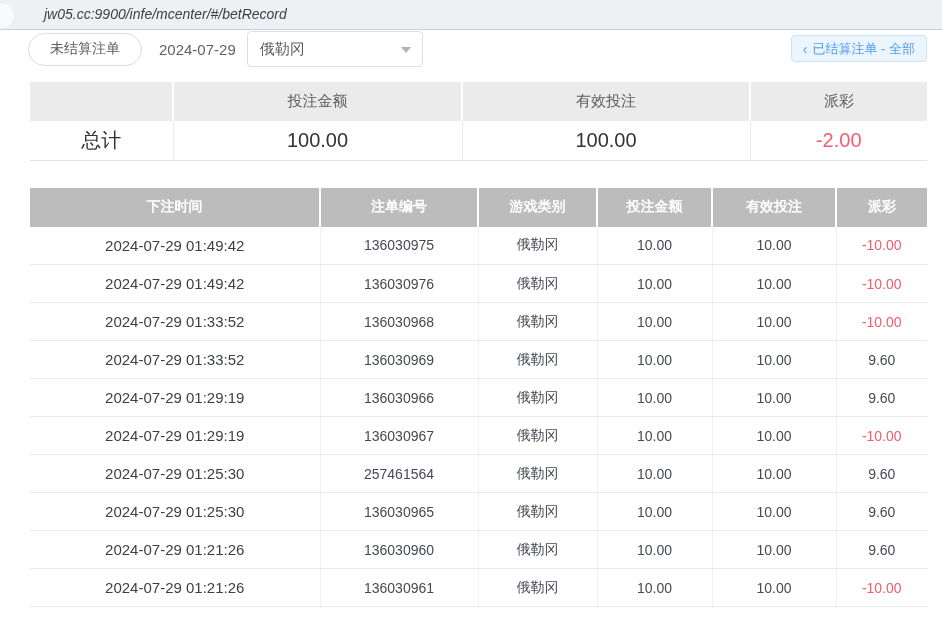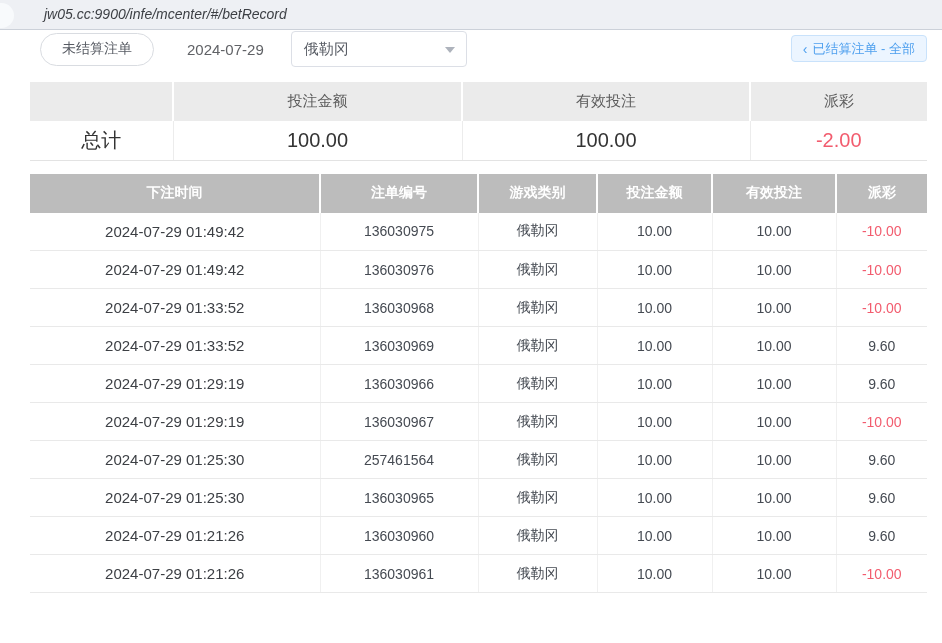--- a/index.html
+++ b/index.html
@@ -12,21 +12,21 @@
   .topbar-circle { position:absolute; left:-11px; top:3px; width:25px; height:25px; border-radius:50%; background:#f8fafc; }
   .topbar-url { position:absolute; left:44px; top:6px; font-size:14px; color:#3c3f44; white-space:nowrap;font-style:italic; }
 
   
   .panel-header { position:relative; height:42px; }
   .panel-title { position:absolute; left:30px; top:10px; font-size:15px; font-weight:bold; color:#21304a; }
   .collapse-chevron { position:absolute; right:25px; top:15px; width:14px; height:14px;
     border-top:3px solid #2d3a4e; border-right:3px solid #2d3a4e; transform:rotate(-45deg); cursor:pointer; }
 
   
-  .controls { position:relative; height:38px; display:flex; align-items:center; padding-left:40px;gap:16px; }
+  .controls { position:relative; height:38px; display:flex; align-items:center; padding-left:28px; }
   .pill-btn { display:inline-flex; align-items:center; justify-content:center; height:33px;
     padding:0 21px; border-radius:17px; background:#fff; font-size:14px; cursor:pointer; white-space:nowrap; }
   .pill-btn.unsettled { border:1px solid #d9dce1; color:#565a62; }
   .pill-btn.settled { border:1px solid #67aef3; color:#409eff; font-weight:bold; margin-left:13px; }
   .date-label { font-size:15px; color:#606266; margin-left:17px; }
   .game-select { position:relative; display:inline-flex; align-items:center; width:176px; height:36px;
     margin-left:11px; border:1px solid #dcdfe6; border-radius:4px; background:#fff;
     padding:0 12px; font-size:15px; color:#5a5e66; cursor:pointer; }
   .caret-down { position:absolute; right:11px; top:15px; width:0; height:0;
     border-left:5px solid transparent; border-right:5px solid transparent; border-top:6px solid #aeb3bc; }
@@ -39,21 +39,21 @@
   table { border-collapse:collapse; table-layout:fixed; }
   .summary-table { width:897px; margin:14px 0 0 30px; }
   .summary-table th { height:39px; background:#ebebeb; font-weight:normal; font-size:15px; color:#5c5c5c;
     text-align:center; border-right:2px solid #fff; }
   .summary-table th:last-child { border-right:none; }
   .summary-table td { height:39px; background:#fff; font-size:20px; color:#333; text-align:center;
     border-bottom:1px solid #e3e3e3; border-right:1px solid #ececec; }
   .summary-table td:last-child { border-right:none; }
 
   
-  .bet-table { width:897px; margin:13px 0 0 30px; }
+  .bet-table { width:897px; margin:27px 0 0 30px; }
   .bet-table th { height:39px; background:#bcbcbc; color:#fff; font-weight:bold; font-size:14px;
     text-align:center; border-right:2px solid #fff; }
   .bet-table th:last-child { border-right:none; }
   .bet-table td { height:38px; background:#fff; font-size:14px; color:#454a52; text-align:center;
     border-bottom:1px solid #e9e9e9; border-right:1px solid #f0f0f0; white-space:nowrap; }
   .bet-table td:last-child { border-right:none; }
   .bet-table tr td:first-child { font-size:15px; color:#3c3f44; }
 
   .neg { color:#f25c6e !important; }
 </style>

